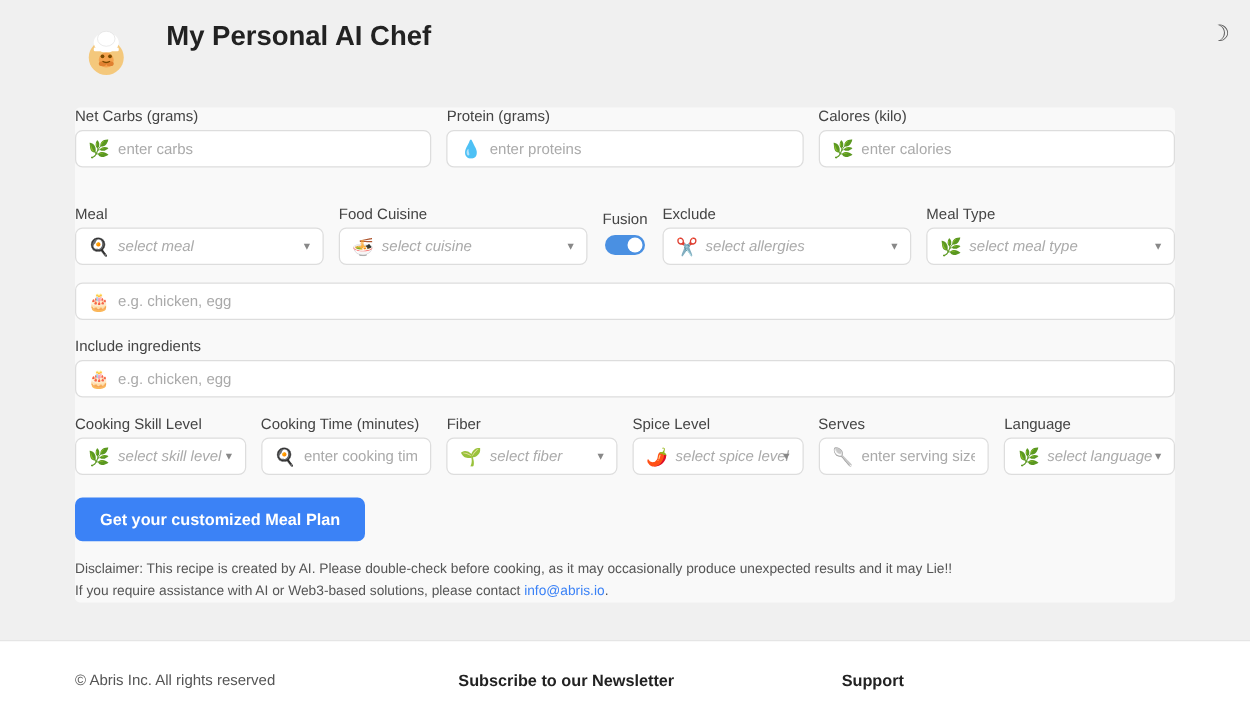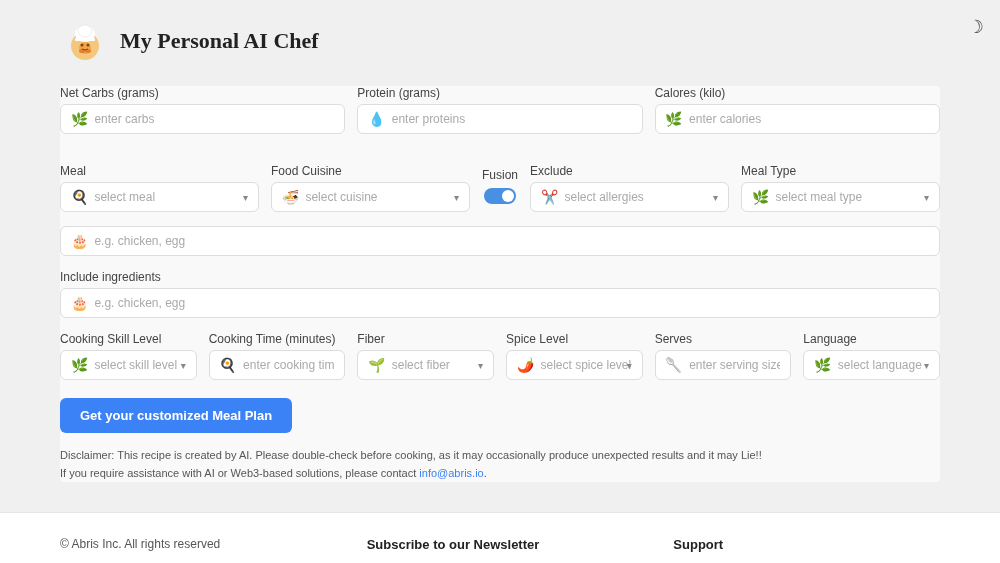--- a/index.html
+++ b/index.html
@@ -21,24 +21,23 @@
       top: 16px;
       right: 16px;
       background: none;
       border: none;
       cursor: pointer;
       font-size: 18px;
       color: #555;
     }
     .header {
       display: flex;
-      align-items: center;
-      gap: 10px;
+      align-items: flex-start;
+      gap: 23px;
       margin-bottom: 20px;
-      font-family: Liberation Serif, serif;
     }
     .chef-logo {
       width: 50px;
       height: 50px;
     }
     .app-title {
       font-size: 22px;
       font-weight: 700;
       color: #222;
     }
@@ -94,20 +93,21 @@
     }
     .select-with-icon select {
       border: none;
       outline: none;
       font-size: 12px;
       color: #aaa;
       width: 100%;
       background: transparent;
       appearance: none;
       cursor: pointer;
+      font-style: italic;
     }
     .select-arrow {
       font-size: 10px;
       color: #888;
       position: absolute;
       right: 10px;
     }
     .icon-emoji {
       font-size: 14px;
       flex-shrink: 0;

